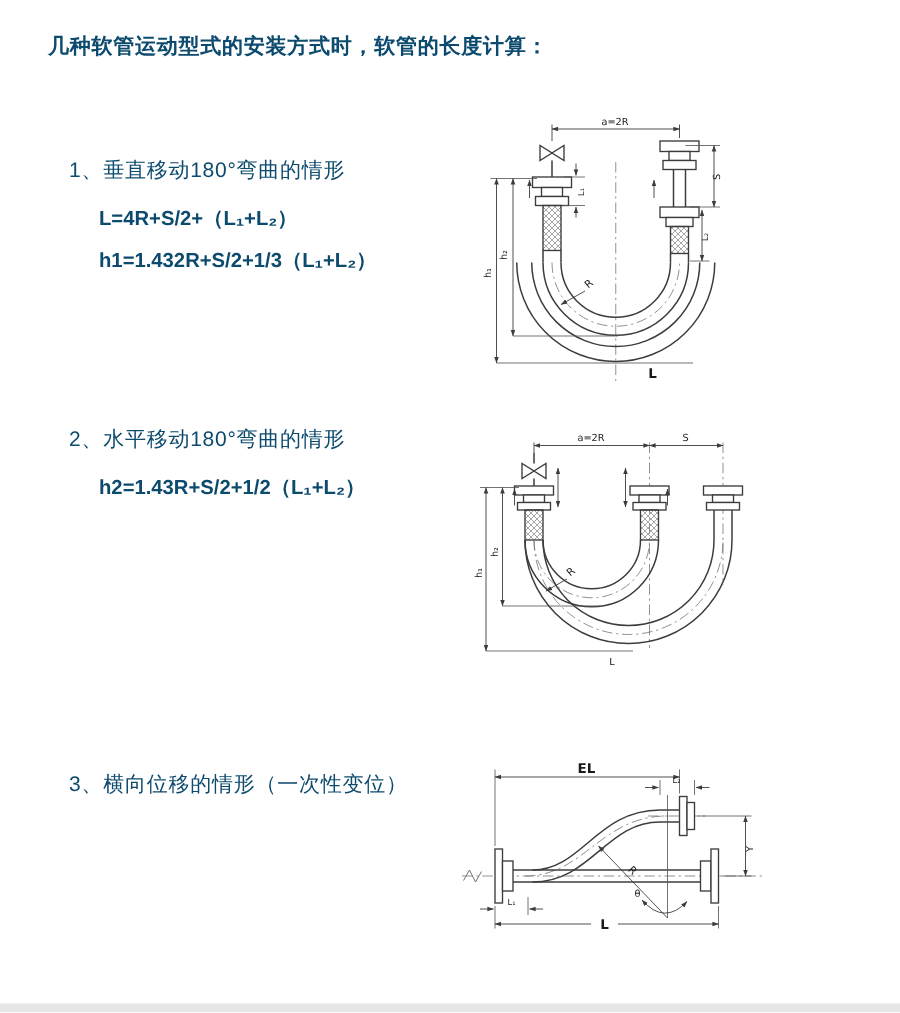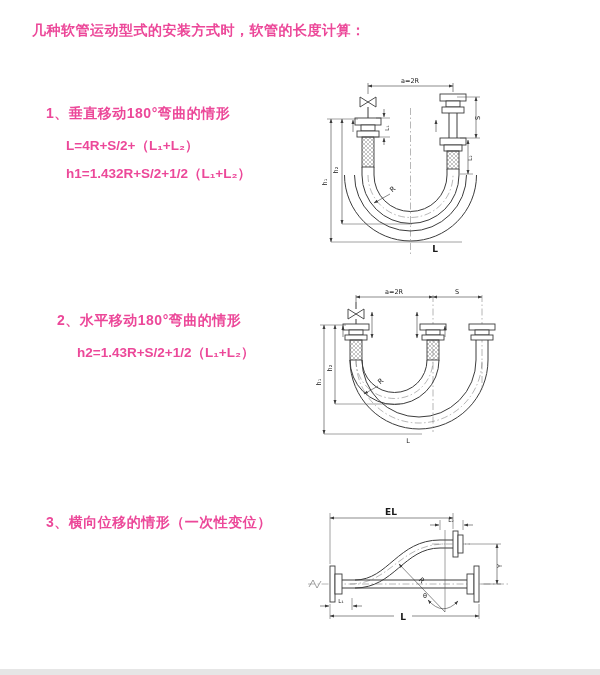--- a/index.html
+++ b/index.html
@@ -1,25 +1,25 @@
 <!DOCTYPE html>
 <html><head>
 <meta charset="utf-8">
 <style>
   html,body { margin:0; padding:0; background:#ffffff; }
   .page {
     position:relative; width:600px; height:675px; background:#ffffff;
-    font-family:"Liberation Sans","DejaVu Sans",sans-serif; color:#ec4899; overflow:hidden;
+    font-family:"Liberation Sans","DejaVu Sans",sans-serif; color:#0c4a6e; overflow:hidden;
   }
   .doc-title {
     position:absolute; left:32px; top:22px; font-size:14px; font-weight:bold;
     letter-spacing:0.5px; white-space:nowrap;
   }
   .section { position:absolute; left:46px; }
-  .sec-heading { margin:0; font-size:14px; font-weight:bold; letter-spacing:0.5px; white-space:nowrap; }
+  .sec-heading { margin:0; font-size:14px; font-weight:normal; letter-spacing:0.5px; white-space:nowrap; }
   .formula {
     margin:0; padding-left:20px; font-size:13.5px; font-weight:700;
     line-height:27.5px; white-space:nowrap;
   }
   .formulas { margin-top:9px; }
   .diagram { position:absolute; }
   .bottom-bar { position:absolute; left:0; bottom:0; width:600px; height:6px; background:#e6e6e6; }
 
   
   svg { display:block; }
@@ -40,25 +40,25 @@
 <body>
 
 <div class="page">
 
   <div class="doc-title">几种软管运动型式的安装方式时，软管的长度计算：</div>
 
   <div class="section" style="top:105px;">
     <p class="sec-heading">1、垂直移动180°弯曲的情形</p>
     <div class="formulas">
       <p class="formula">L=4R+S/2+（L₁+L₂）</p>
-      <p class="formula">h1=1.432R+S/2+1/2（L₁+L₂）</p>
+      <p class="formula">h1=1.432R+S/2+1/3（L₁+L₂）</p>
     </div>
   </div>
 
-  <div class="section" style="top:312px;margin-left:11px;">
+  <div class="section" style="top:284px;">
     <p class="sec-heading">2、水平移动180°弯曲的情形</p>
     <div class="formulas">
       <p class="formula">h2=1.43R+S/2+1/2（L₁+L₂）</p>
     </div>
   </div>
 
   <div class="section" style="top:514px;">
     <p class="sec-heading">3、横向位移的情形（一次性变位）</p>
   </div>
 

